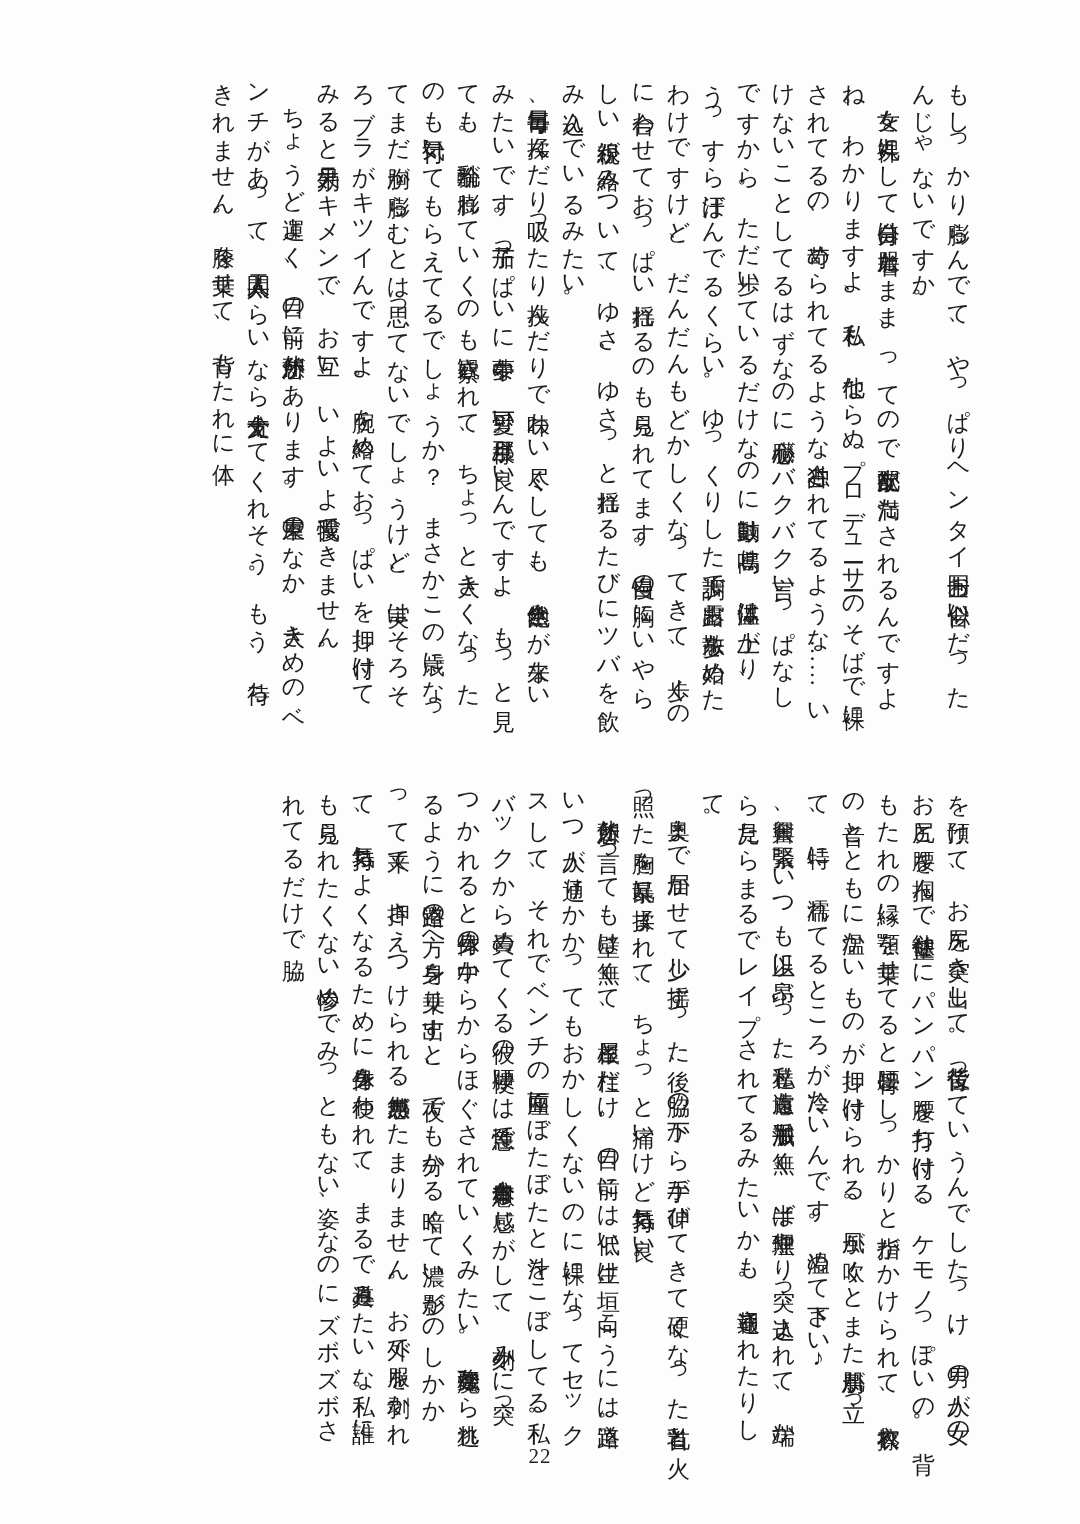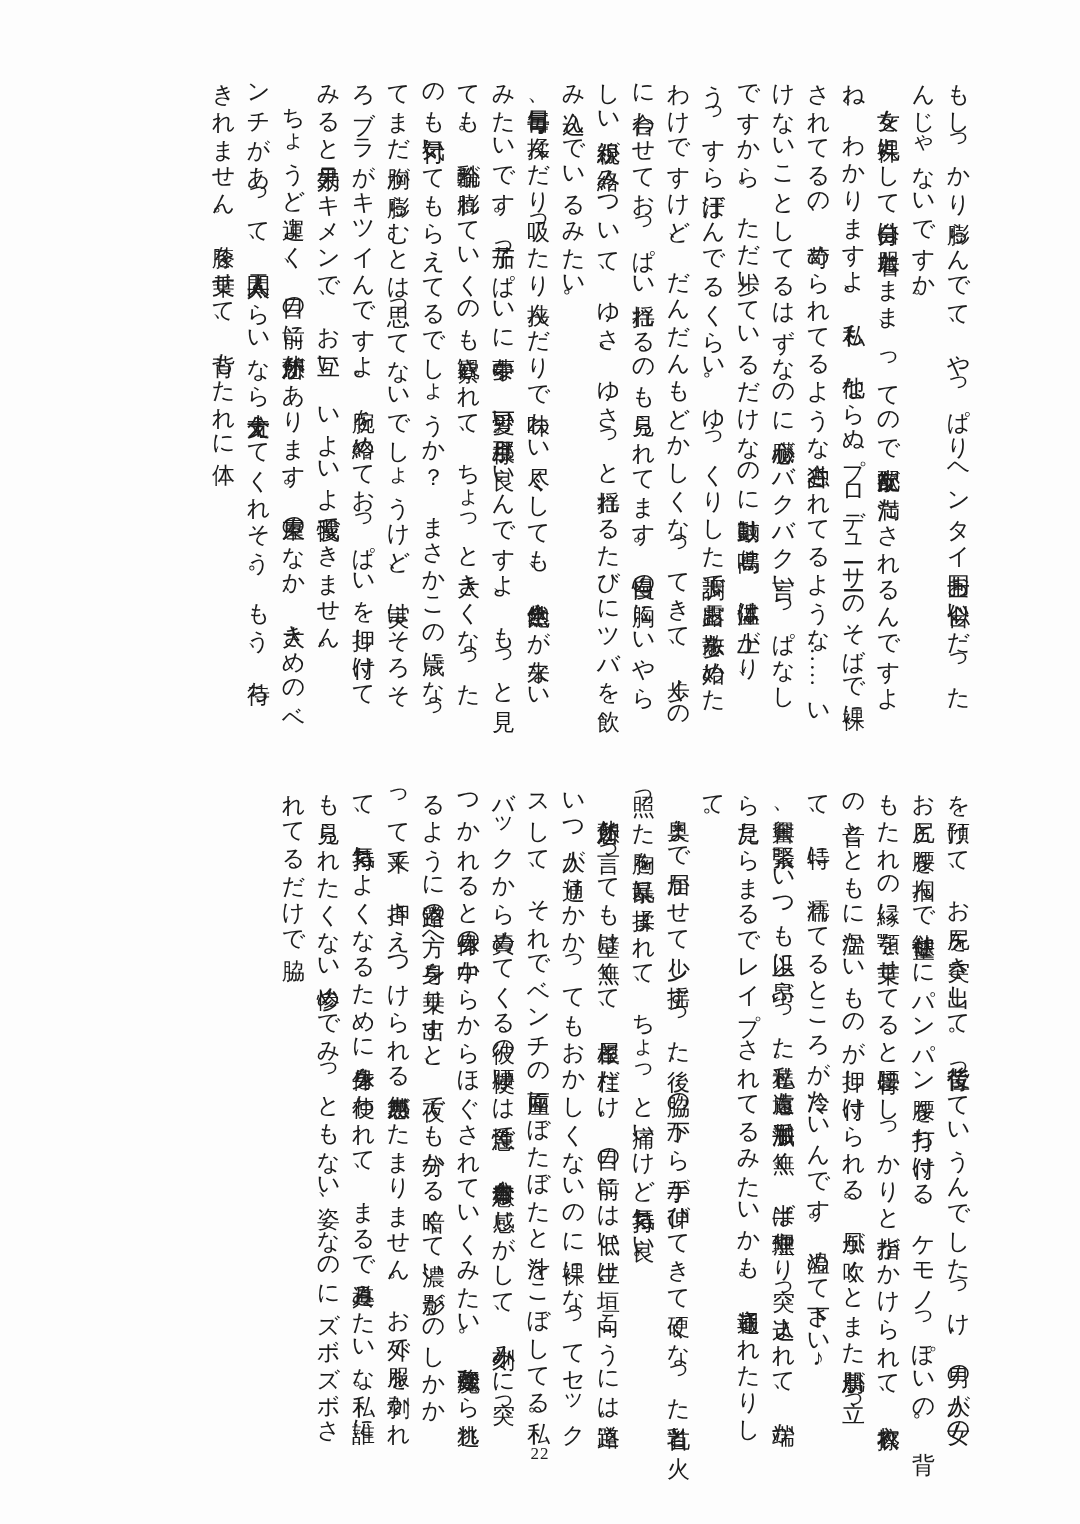--- a/index.html
+++ b/index.html
@@ -38,21 +38,21 @@
   .block-bottom {
     top: 778px;
     height: 662px;
   }
   .page-number {
     position: absolute;
     top: 1444px;
     left: 0;
     width: 100%;
     text-align: center;
-    font-size: 17px;
+    font-size: 21px;
     letter-spacing: 1px;
     color: #222222;
   }
 </style>
 </head>
 <body>
 
 <div class="page">
 
   <section class="vtext block-top">

